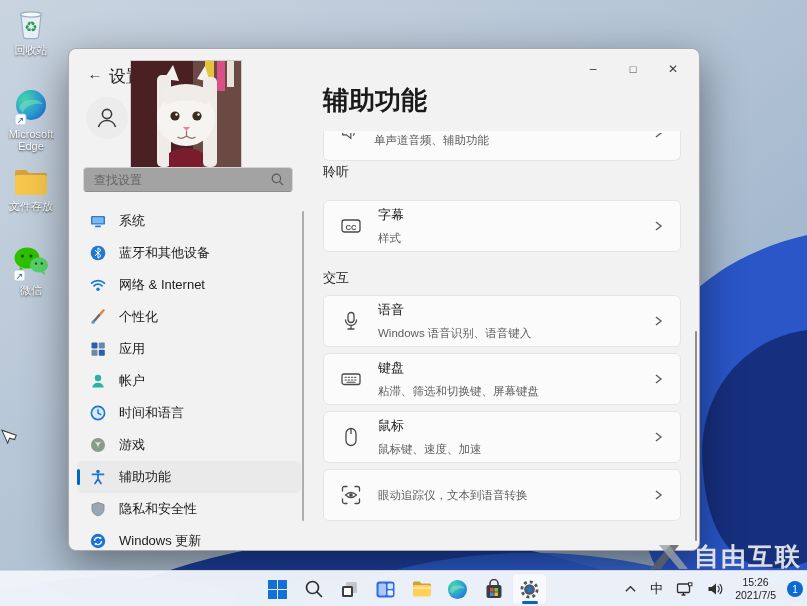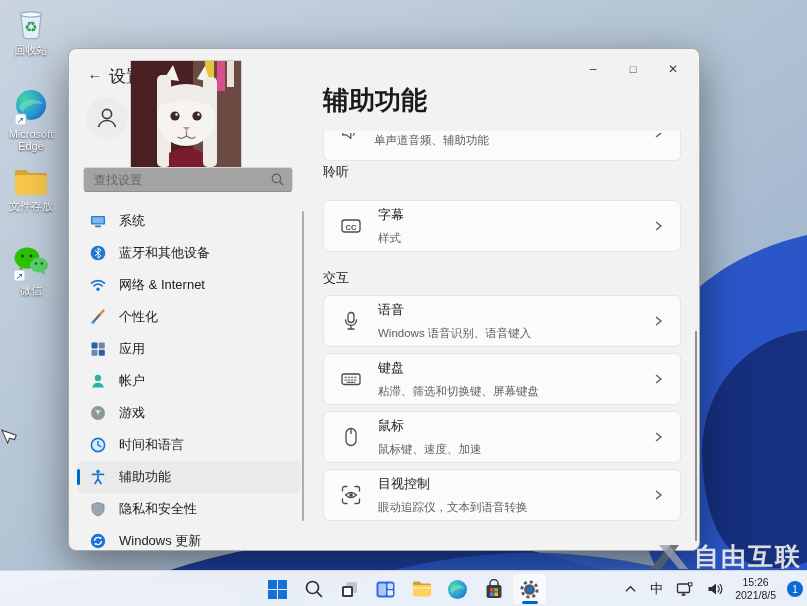--- a/index.html
+++ b/index.html
@@ -255,34 +255,34 @@
             <svg viewBox="0 0 16 16">
               <circle cx="8" cy="5" r="3.2" fill="#2ab3a0"></circle>
               <path d="M2.2 14.5 a5.9 5.9 0 0 1 11.6 0 Z" fill="#2ab3a0"></path>
             </svg>
           </span>
         <span>帐户</span>
       </div>
       <div class="nav-item">
         <span class="nicon">
             <svg viewBox="0 0 16 16">
+              <circle cx="8" cy="8" r="6.6" fill="#d9ecfb" stroke="#1b74d4" stroke-width="1.6"></circle>
+              <path d="M8 4.5 V8 L10.8 9.6" fill="none" stroke="#1b74d4" stroke-width="1.4" stroke-linecap="round"></path>
+            </svg>
+          </span>
+        <span>时间和语言</span>
+      </div>
+      <div class="nav-item">
+        <span class="nicon">
+            <svg viewBox="0 0 16 16">
               <circle cx="8" cy="8" r="7" fill="#8a9a8c"></circle>
               <path d="M4 4 q4 3 4 8 q0 -5 4 -8 q-4 3 -8 0 Z" fill="#e6ece7"></path>
             </svg>
           </span>
         <span>游戏</span>
-      </div>
-      <div class="nav-item">
-        <span class="nicon">
-            <svg viewBox="0 0 16 16">
-              <circle cx="8" cy="8" r="6.6" fill="#d9ecfb" stroke="#1b74d4" stroke-width="1.6"></circle>
-              <path d="M8 4.5 V8 L10.8 9.6" fill="none" stroke="#1b74d4" stroke-width="1.4" stroke-linecap="round"></path>
-            </svg>
-          </span>
-        <span>时间和语言</span>
       </div>
       <div class="nav-item selected">
         <span class="pill"></span>
         <span class="nicon">
             <svg viewBox="0 0 16 16">
               <circle cx="8" cy="2.6" r="1.8" fill="#1b74d4"></circle>
               <path d="M2.5 5.4 h11 M8 5.4 V10 M8 10 L5 14.5 M8 10 L11 14.5" fill="none" stroke="#1b74d4" stroke-width="1.7" stroke-linecap="round"></path>
             </svg>
           </span>
         <span>辅助功能</span>
@@ -396,21 +396,20 @@
 
     <div class="card" style="top:420px">
       <span class="cicon">
         <svg width="22" height="22" viewBox="0 0 22 22">
             <path d="M2.5 7 V4.5 a2 2 0 0 1 2 -2 H7 M15 2.5 h2.5 a2 2 0 0 1 2 2 V7 M19.5 15 v2.5 a2 2 0 0 1 -2 2 H15 M7 19.5 H4.5 a2 2 0 0 1 -2 -2 V15" fill="none" stroke="#4a4a4a" stroke-width="1.3" stroke-linecap="round"></path>
             <path d="M5.5 11 q5.5 -5 11 0 q-5.5 5 -11 0 Z" fill="none" stroke="#4a4a4a" stroke-width="1.2"></path>
             <circle cx="11" cy="11" r="1.8" fill="#4a4a4a"></circle>
           </svg>
       </span>
       <div class="ctext">
-        <div class="ctitle">目视控制</div>
         <div class="csub">眼动追踪仪，文本到语音转换</div>
       </div>
       <svg class="chev" viewBox="0 0 12 12">
           <path d="M4 2 l5 4 -5 4" fill="none" stroke="#5f5f5f" stroke-width="1.4"></path>
         </svg>
     </div>
 
     <div id="content-scroll"></div>
   </div>
 
@@ -508,21 +507,21 @@
           </svg>
       </span>
       <span class="tray-ic">
         <svg width="17" height="14" viewBox="0 0 17 14">
             <path d="M1.5 5 h3.2 L9 1.5 v11 L4.7 9 H1.5 Z" fill="#2e2e2e"></path>
             <path d="M11 4.2 a4 4 0 0 1 0 5.6 M13 2.4 a6.6 6.6 0 0 1 0 9.2" fill="none" stroke="#2e2e2e" stroke-width="1.2" stroke-linecap="round"></path>
           </svg>
       </span>
       <span id="clock">
         <div>15:26</div>
-        <div>2021/8/5</div>
+        <div>2021/7/5</div>
       </span>
       <span id="badge">1</span>
     </div>
   </div>
 
   <svg id="cursor" width="18" height="22" viewBox="0 0 18 22">
     <path d="M16 14 L3 6 L6 20 L8.8 15.4 L13.5 17.8 Z" fill="#fff" stroke="#3a3a3a" stroke-width="1" transform="rotate(-12 8 12)"></path>
   </svg>
 
 </div>

